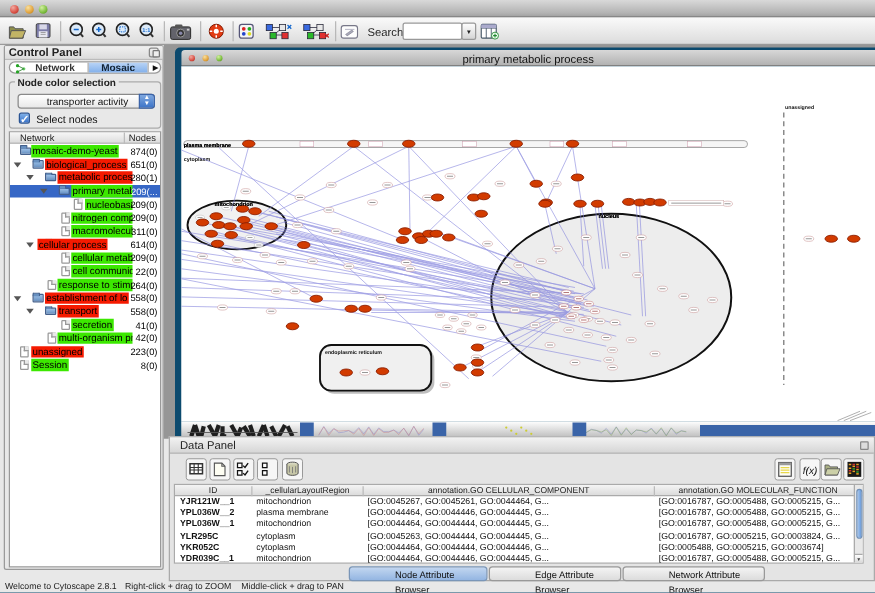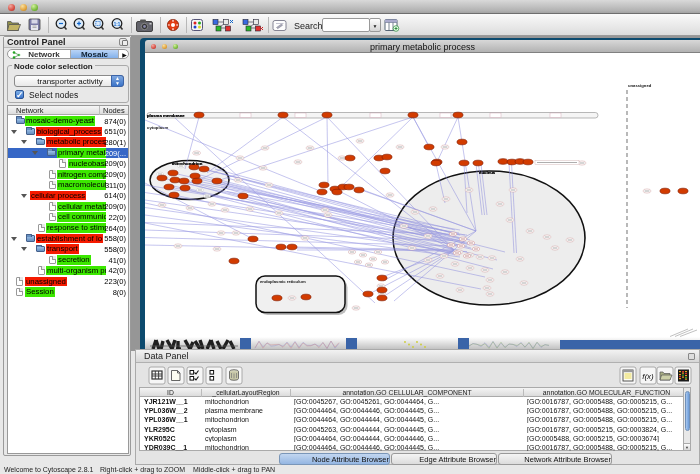--- a/index.html
+++ b/index.html
@@ -63,21 +63,21 @@
 #dp-head{left:0;top:0;width:563px;height:13px;background:linear-gradient(#f2f2f2,#d6d6d6);border-bottom:1px solid #b0b0b0;}
 #dp-title{left:8px;top:1px;font-size:9px;color:#222;}
 #dtable{left:3px;top:37px;width:552px;height:64px;background:#fff;border:1px solid #aaa;}
 #dthead{position:absolute;left:0;top:0;width:550px;height:9px;background:linear-gradient(#f4f4f4,#dcdcdc);border-bottom:1px solid #aaa;font-size:6.8px;color:#222;text-align:center;}
 #dthead div{position:absolute;top:0.5px;border-right:1px solid #bbb;height:8.5px;overflow:hidden;}
 .drow{position:absolute;left:0;width:550px;height:9.2px;font-size:7px;color:#111;white-space:nowrap;}
 .drow b{font-size:7px;}
 .drow div{position:absolute;top:0;overflow:hidden;}
 #dscroll{position:absolute;right:0;top:0;width:7px;height:62px;background:#e8e8e8;border-left:1px solid #aaa;}
 
-.btab{position:absolute;top:0;height:12px;font-size:7.5px;color:#111;text-align:right;line-height:12px;border:1px solid #999;border-radius:3px;background:linear-gradient(#f4f4f4,#dcdcdc);}
+.btab{position:absolute;top:0;height:12px;font-size:7.5px;color:#111;text-align:left;line-height:12px;border:1px solid #999;border-radius:3px;background:linear-gradient(#f4f4f4,#dcdcdc);padding-left:36px;}
 #btabs{left:0px;top:103px;width:563px;height:12px;}
 
 #status{left:0;top:462px;width:700px;height:12px;background:none;font-size:7px;color:#222;}
 #status span{position:absolute;top:4px;}
 svg{display:block;}
 </style></head>
 <body>
 <div class="abs" id="titlebar">
   <div class="abs tl" id="tl-r"></div>
     <div class="abs tl" id="tl-y"></div>

